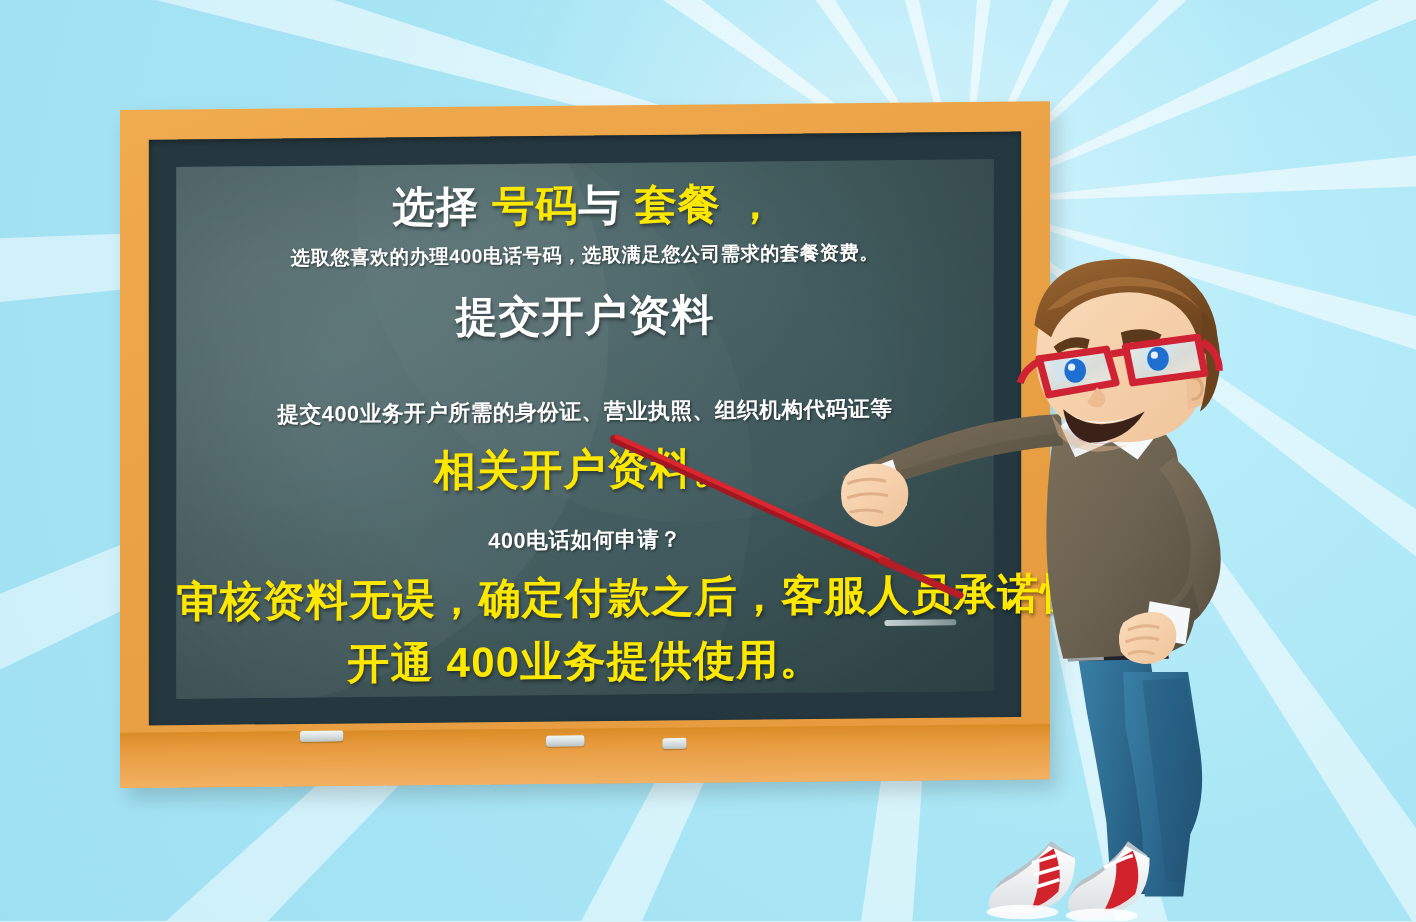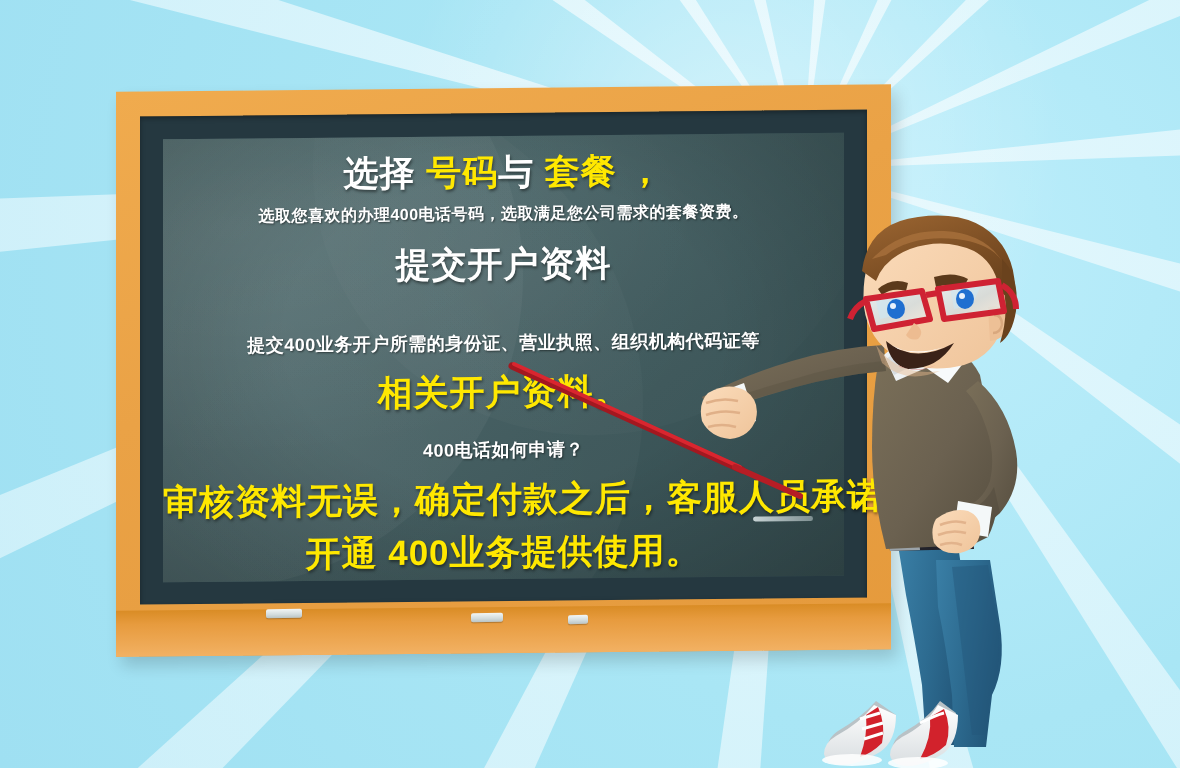--- a/index.html
+++ b/index.html
@@ -43,21 +43,20 @@
     pointer-events: none;
   }
 
   
   .board-wrap {
     position: absolute;
     left: 100px;
     top: 88px;
     width: 775px;
     height: 565px;
-    margin-left: 16px;
   }
   
   .frame-outer {
     position: absolute;
     inset: 0;
     background: linear-gradient(160deg, #f0ab4e 0%, #eaa246 40%, #e59a3c 100%);
     box-shadow: 6px 9px 16px rgba(0,0,0,0.16);
     transform: skewY(-0.55deg);
   }
   .frame-outer::after {

